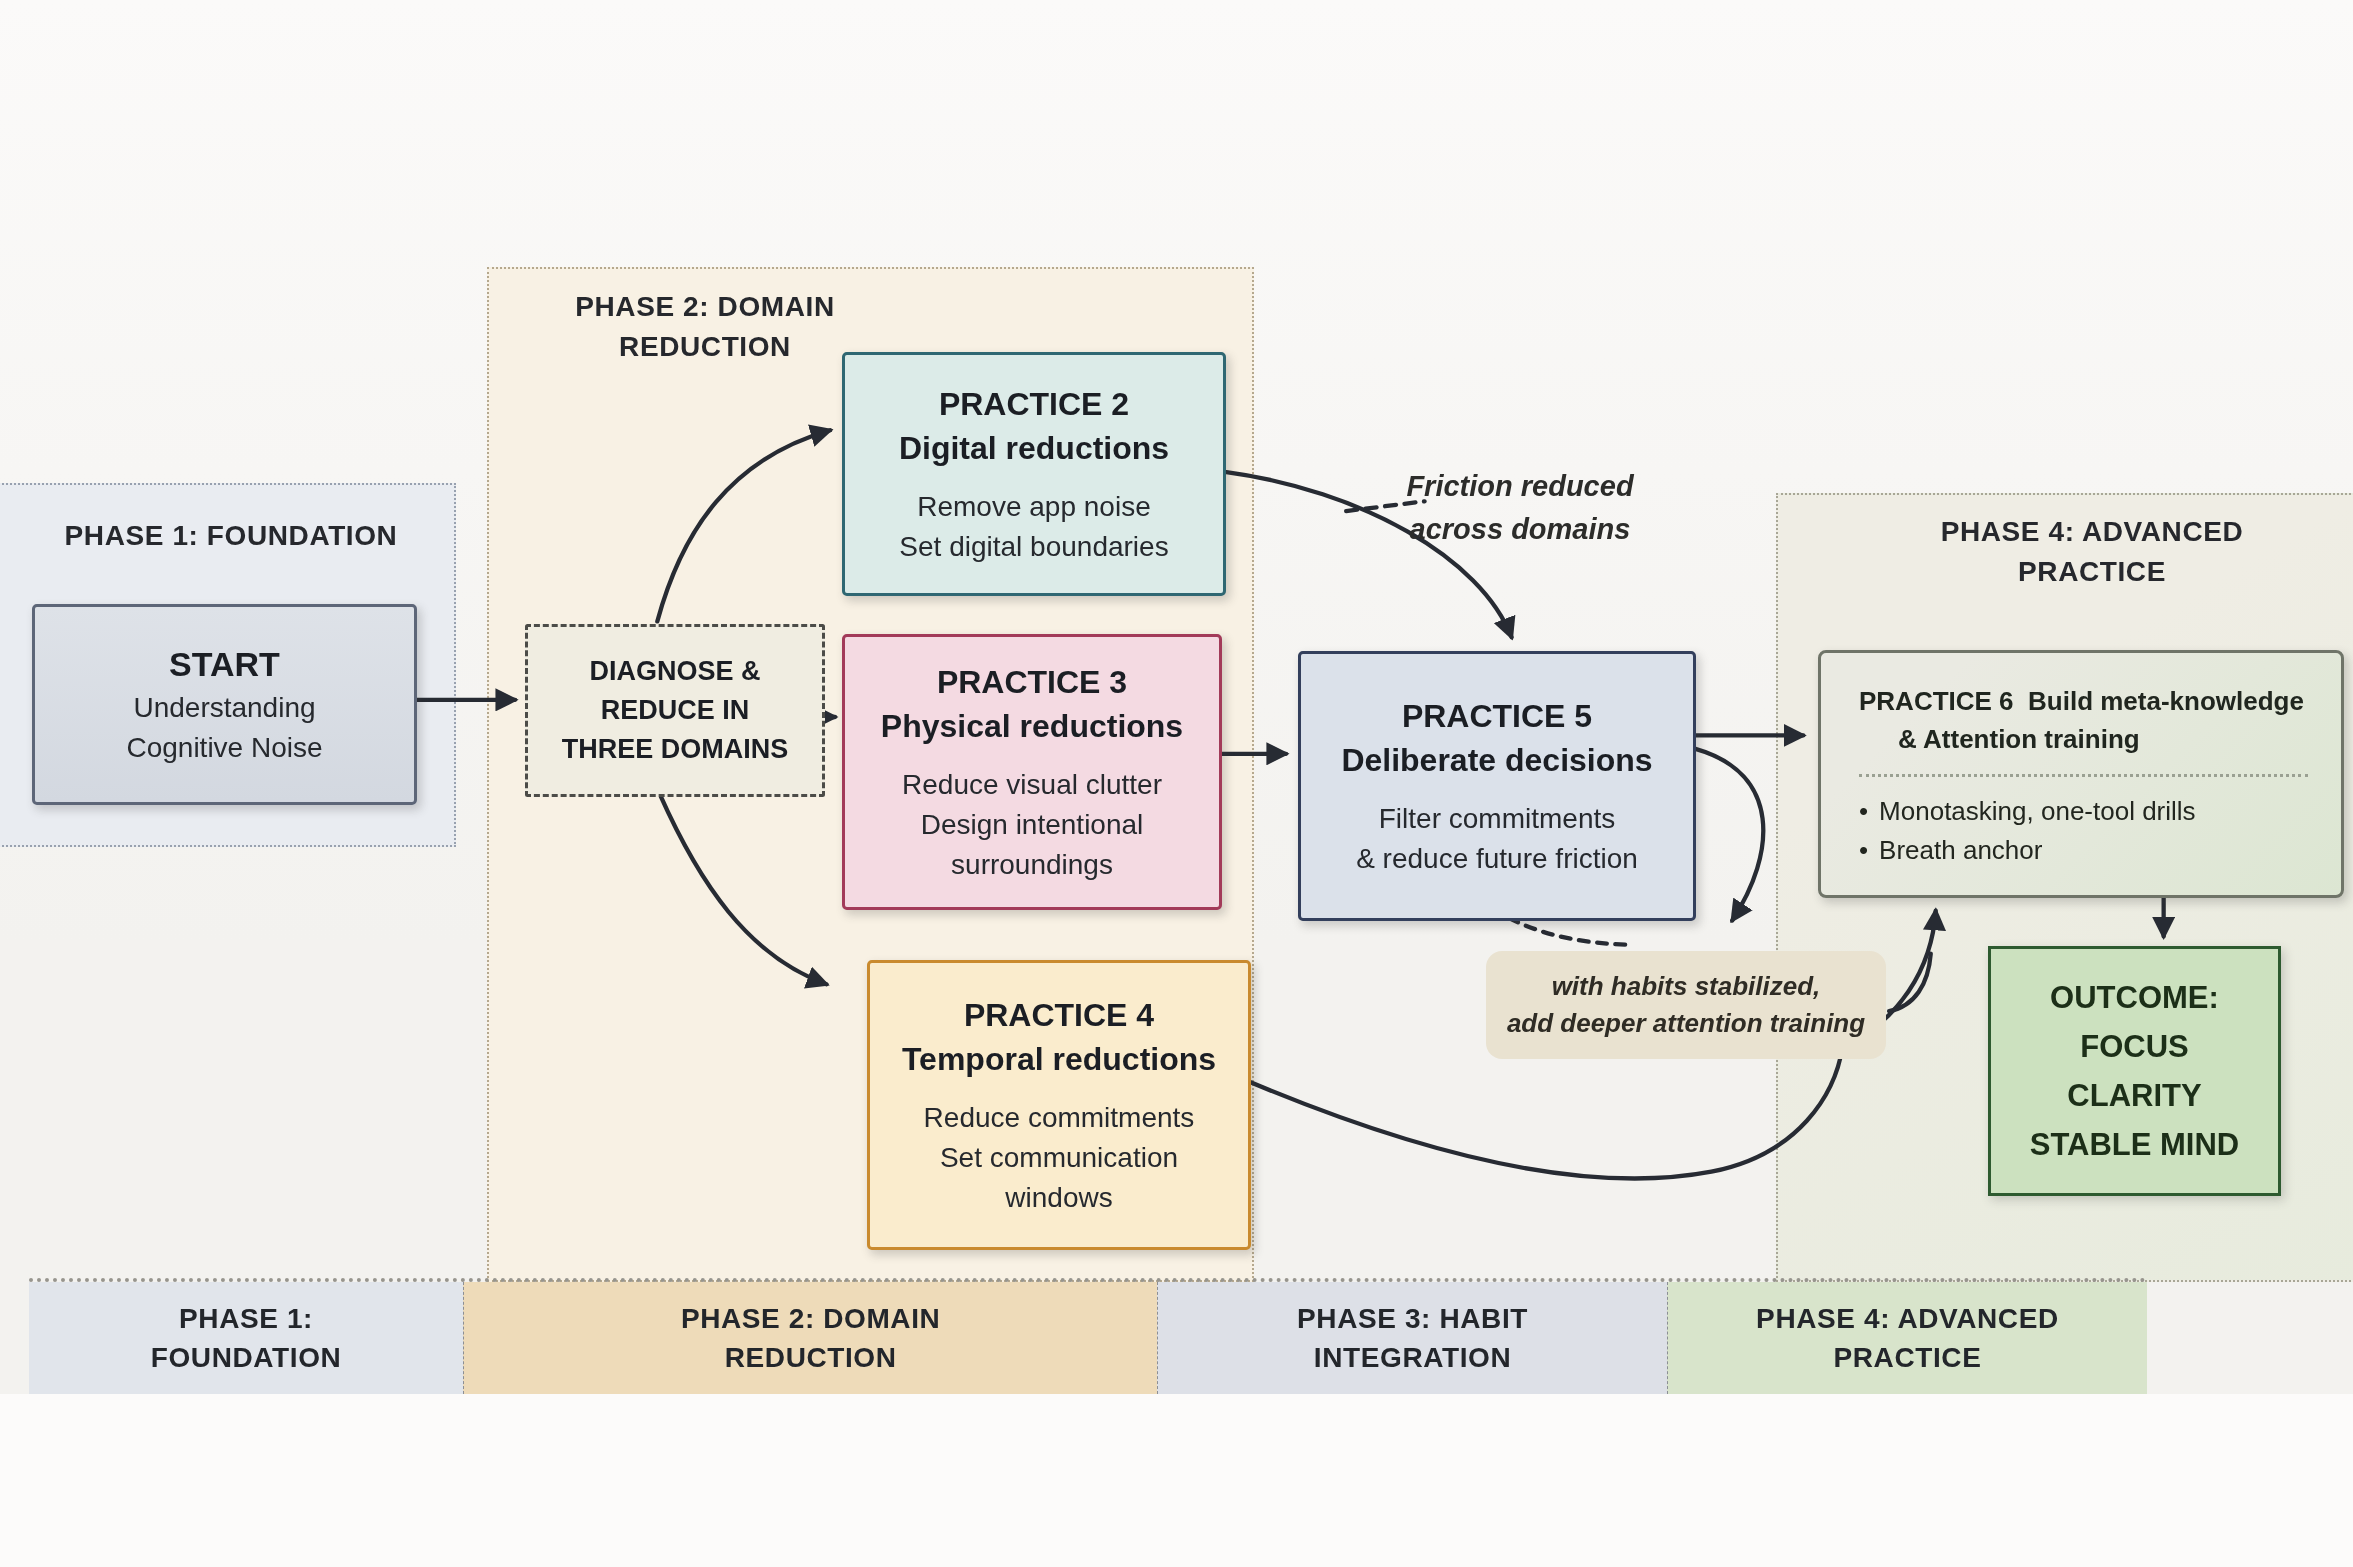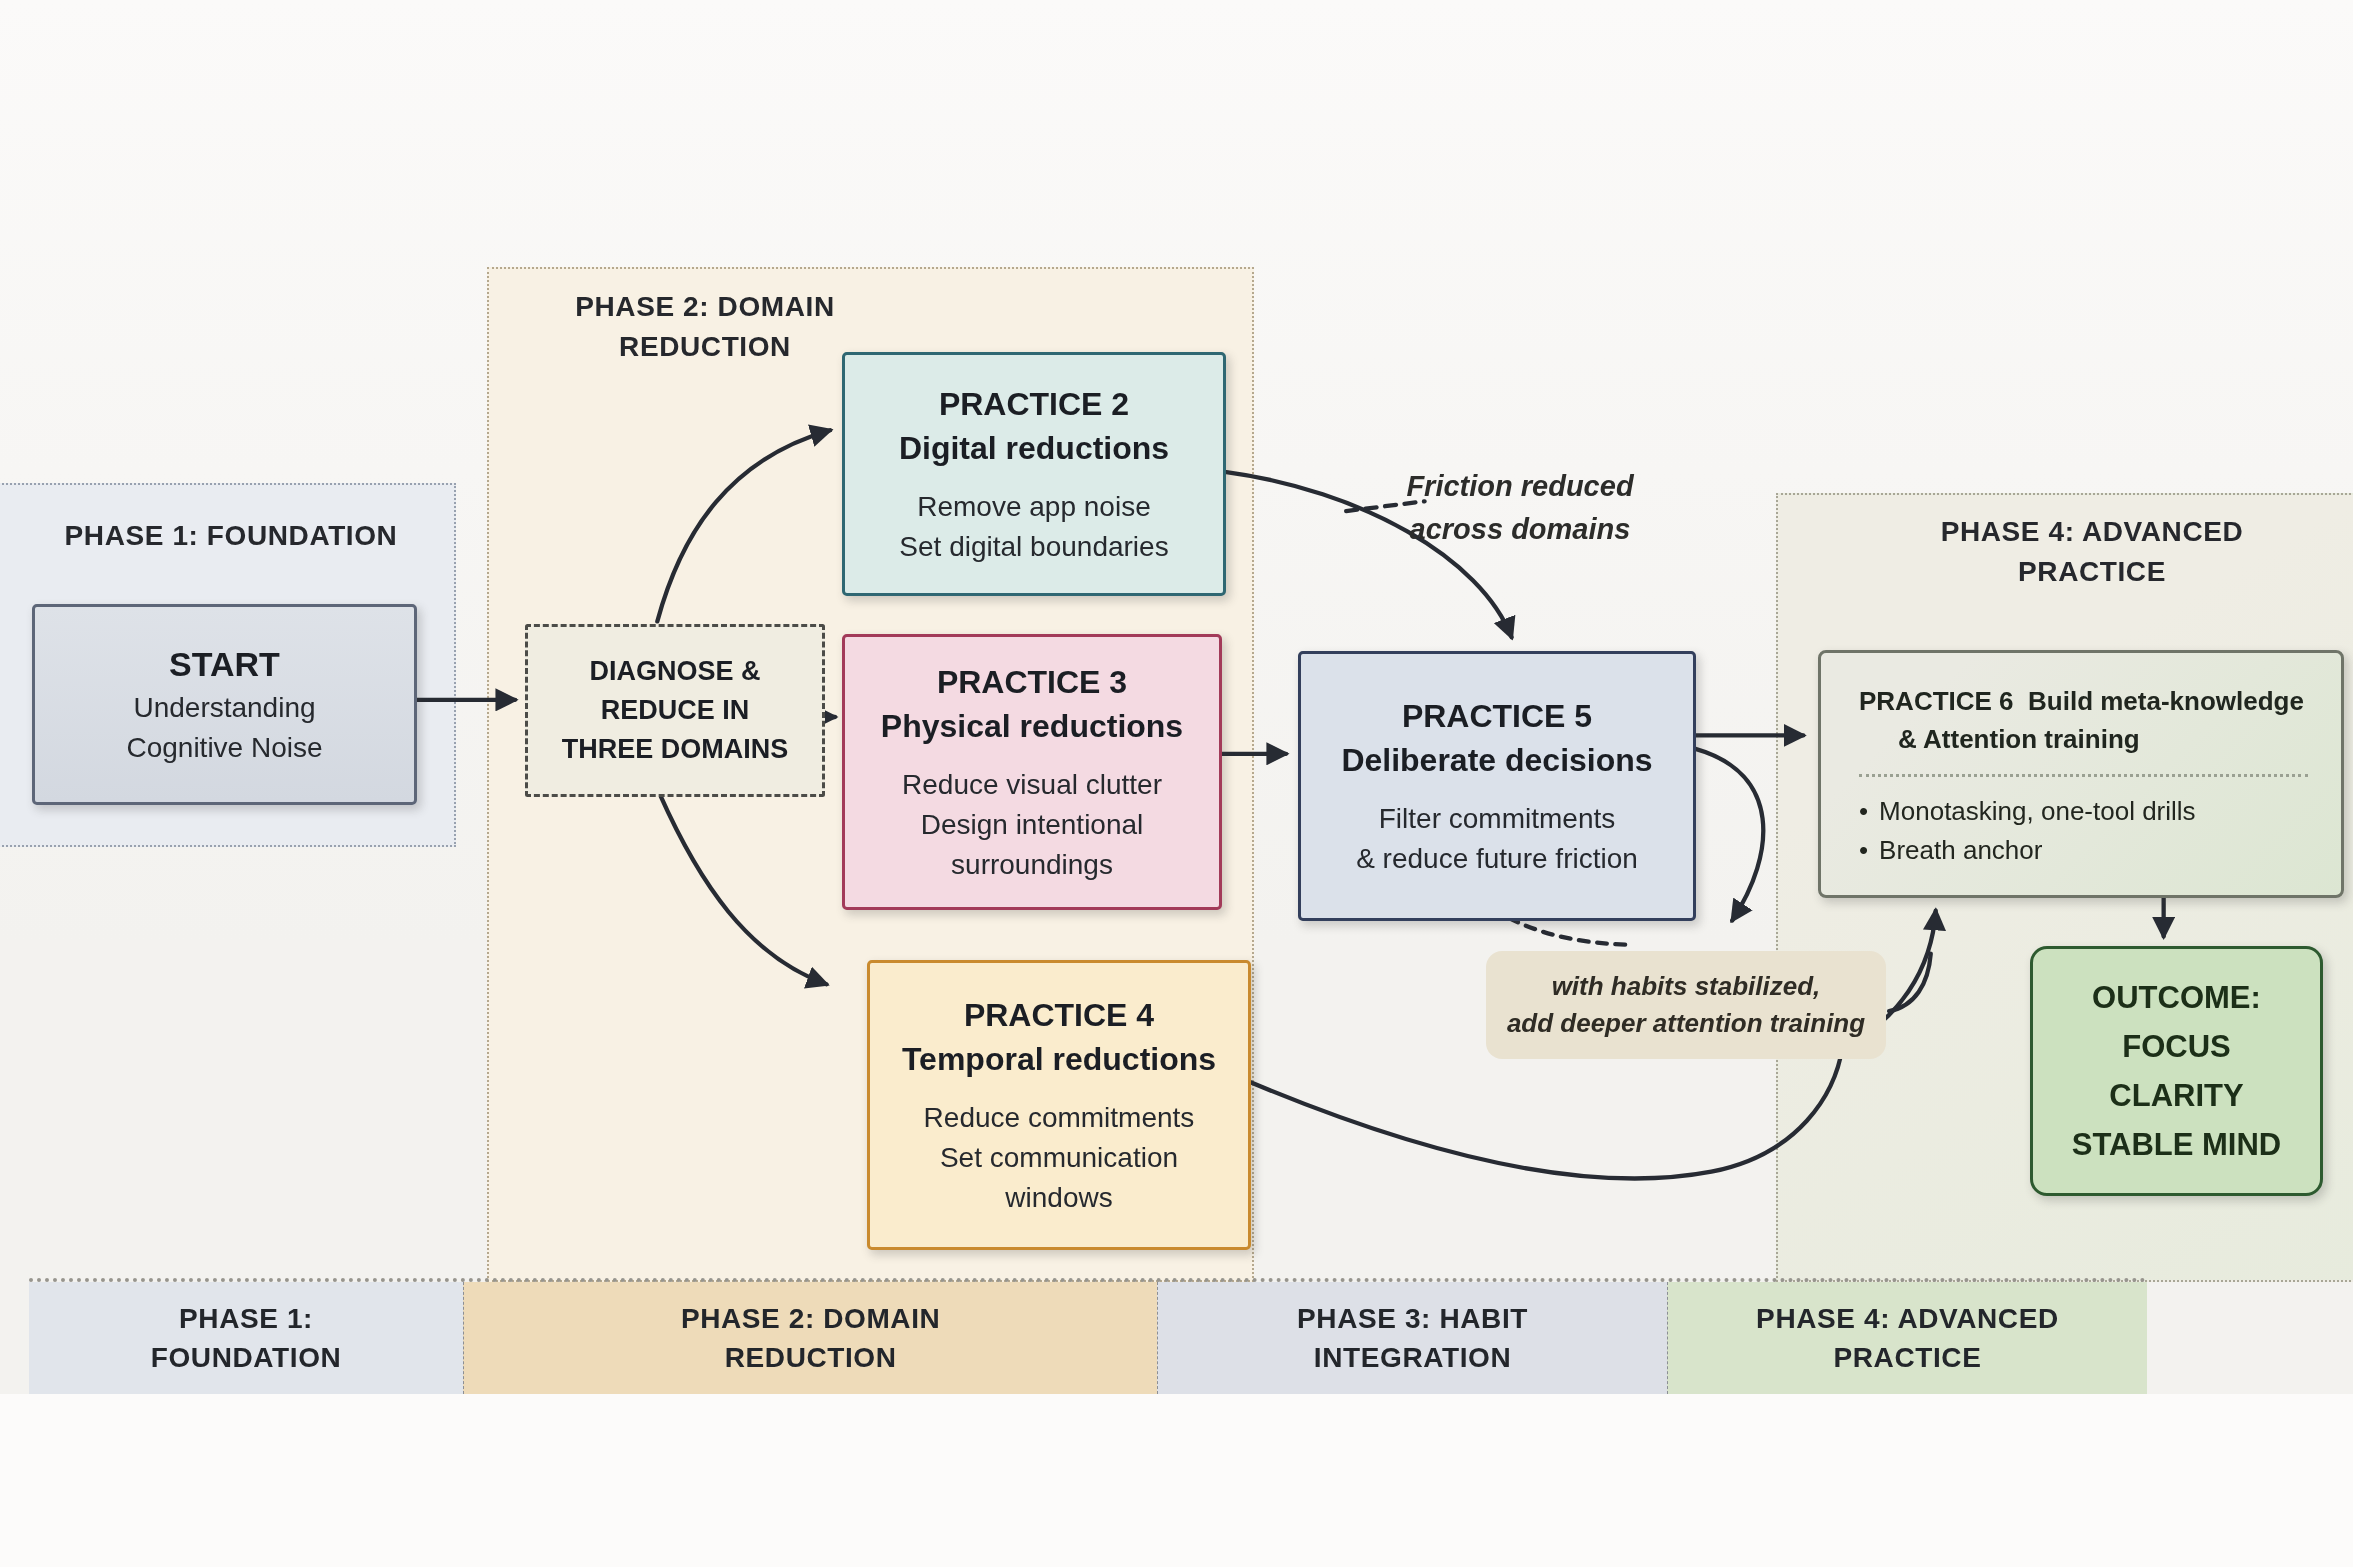--- a/index.html
+++ b/index.html
@@ -64,21 +64,21 @@
   .p6box{left:1818px; top:650px; width:520px; height:242px;
          background:linear-gradient(135deg,var(--p6-fill) 20%,var(--p6-fill2) 100%);
          border:3.1px solid var(--p6-border); border-radius:8px;
          align-items:flex-start; text-align:left; padding:0 0 0 0;}
   .p6-inner{padding:24.5px 33px 21px 38px; width:449px;}
   .p6-title{font-weight:700; font-size:26px; line-height:38px; color:#20261f;}
   .p6-title2{font-weight:700; font-size:26px; line-height:38px; margin-left:39px; color:#20261f;}
   .p6-divider{border-top:3.1px dotted #9aa092; margin:16px 0 14.7px 0; width:100%;}
   .p6-bullet{font-size:26px; line-height:39px; color:#22261f; display:flex; gap:11px;}
   .outcome{left:1988px; top:946px; width:287px; height:244px;
-         background:var(--out-fill); border:3.7px solid var(--out-border); border-radius:17px;margin-left:42px;}
+         background:var(--out-fill); border:3.7px solid var(--out-border); border-radius:0;}
   .outcome div{font-weight:700; font-size:31px; line-height:49px; color:#1c2f18;}
   
   .annotation{position:absolute; z-index:3; font-style:italic; font-weight:600;
          text-align:center; color:#2c2c2a;}
   .friction{left:1336px; top:465px; width:368px; font-size:29px; line-height:43px;}
   .habits{left:1486px; top:951px; width:400px; height:108px; background:var(--habit-fill);
          border-radius:16px; display:flex; flex-direction:column; justify-content:center;
          font-size:26px; line-height:37px; color:#2f2c25;}
   
   .bar{position:absolute; left:0; top:1278px; width:2118px; height:112px; z-index:3;

